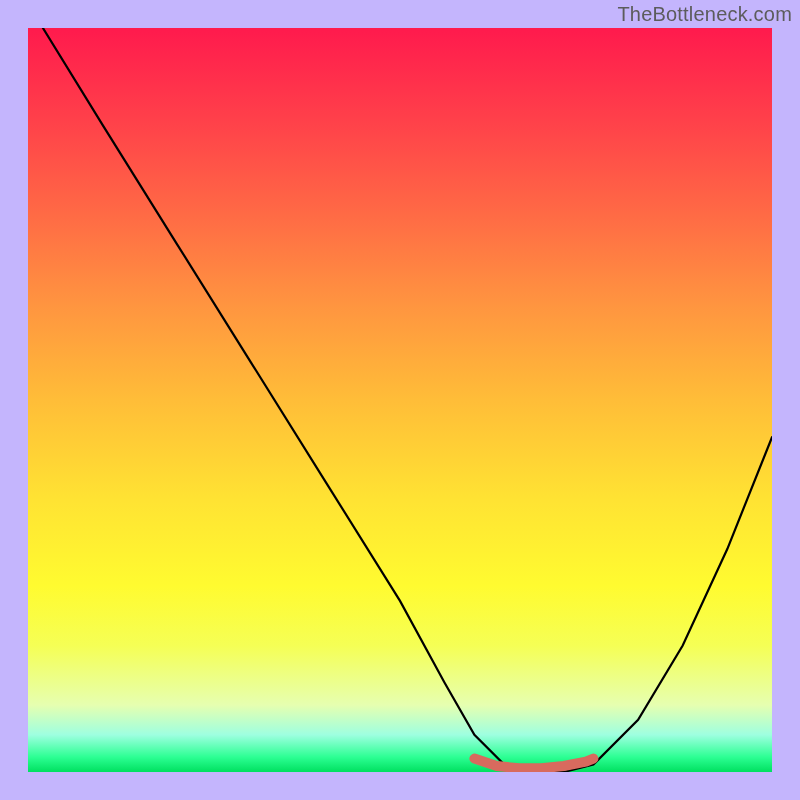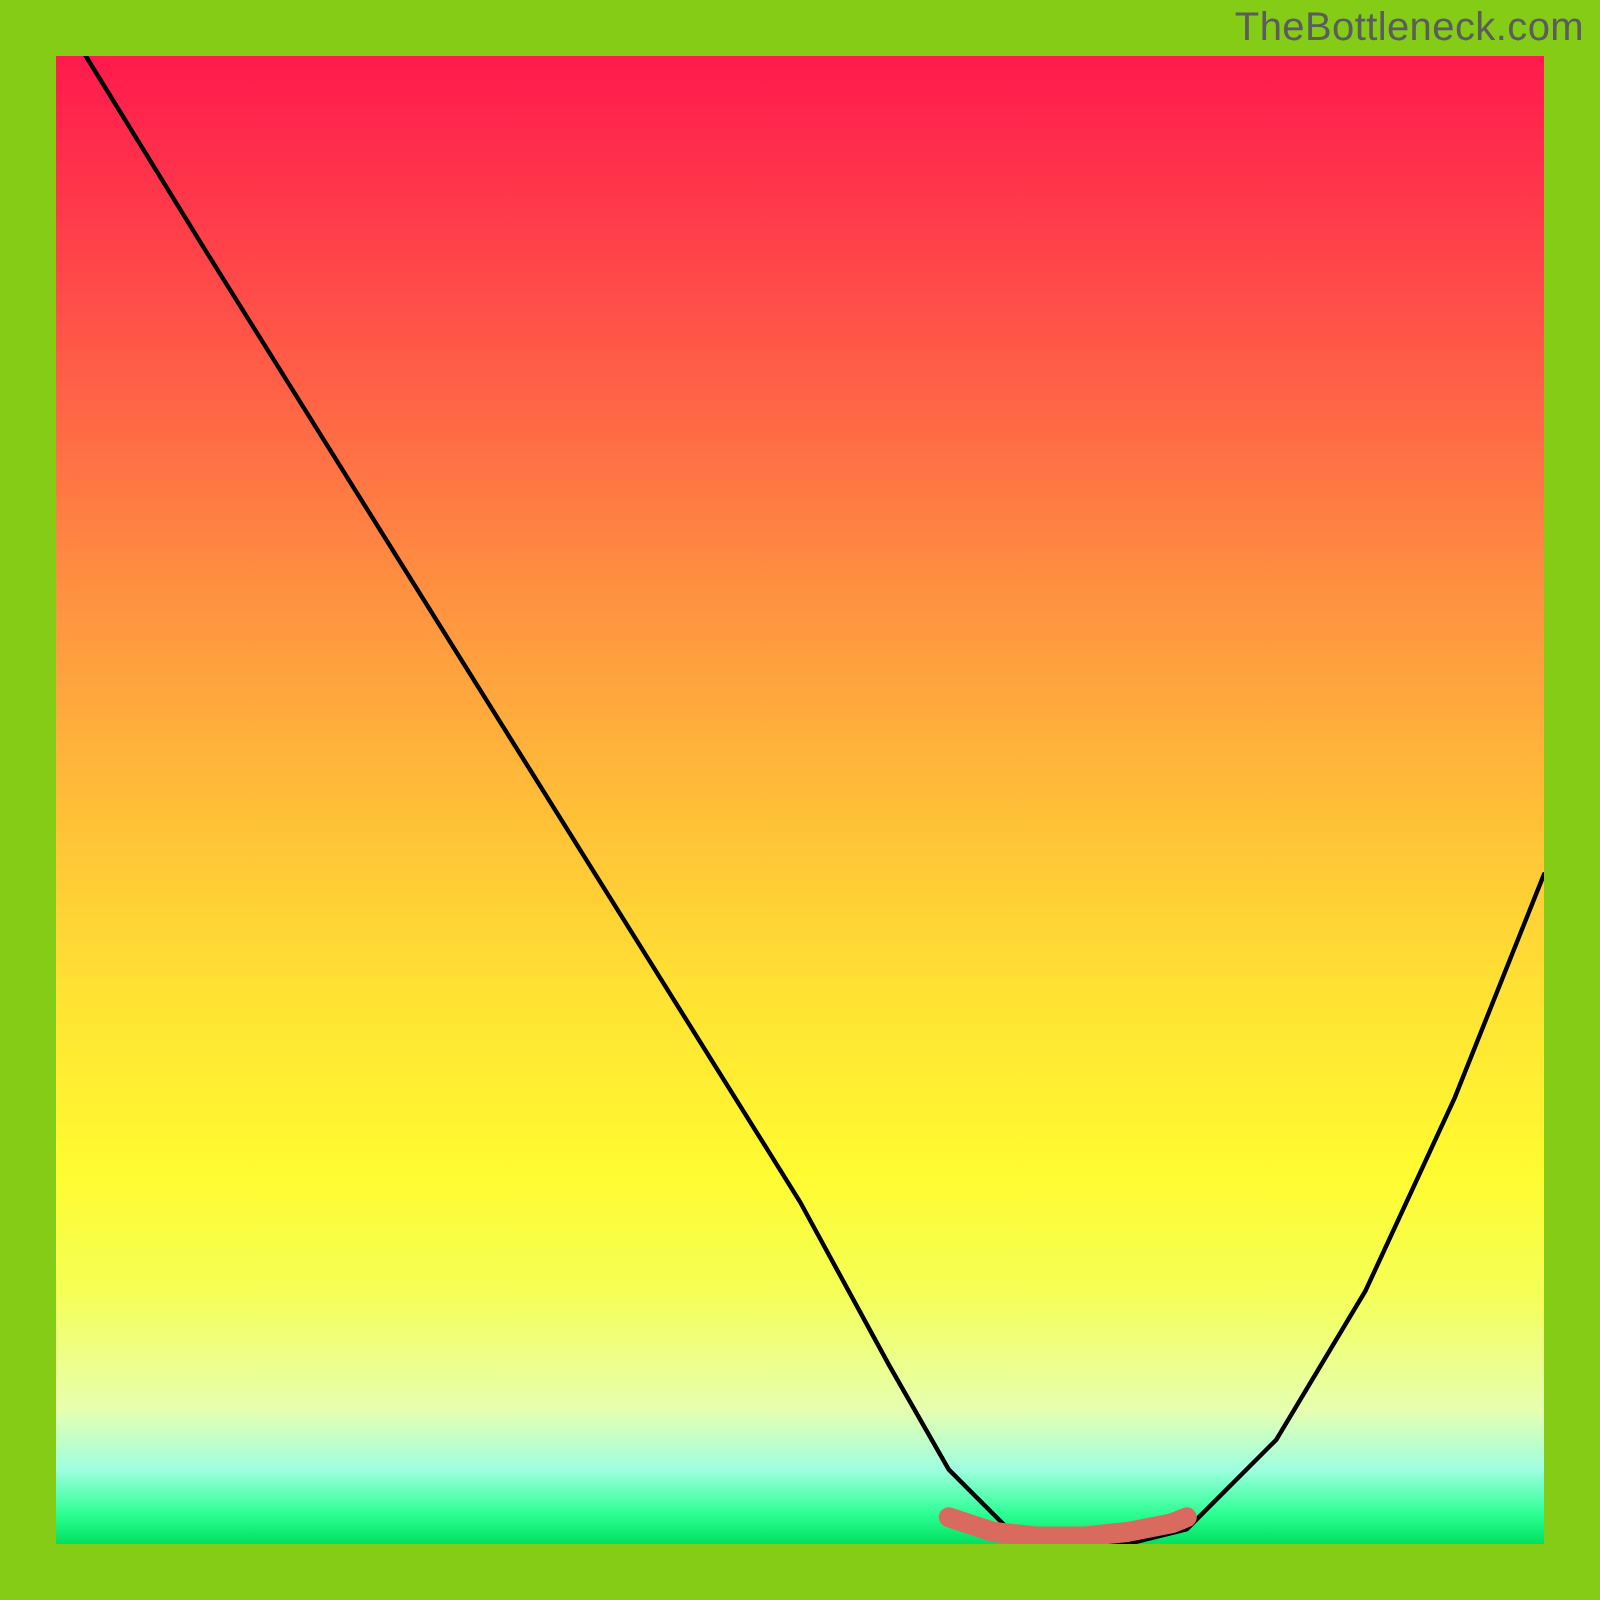--- a/index.html
+++ b/index.html
@@ -8,21 +8,21 @@
     width: 800px;
     height: 800px;
     background: #000;
   }
   .frame {
     position: absolute;
     left: 0;
     top: 0;
     width: 800px;
     height: 800px;
-    background: #84cc16;
+    background: #c4b5fd;
   }
   .plot-area {
     position: absolute;
     left: 28px;
     top: 28px;
     width: 744px;
     height: 744px;
     background: linear-gradient(
       to bottom,
       #ff1a4d 0%,

